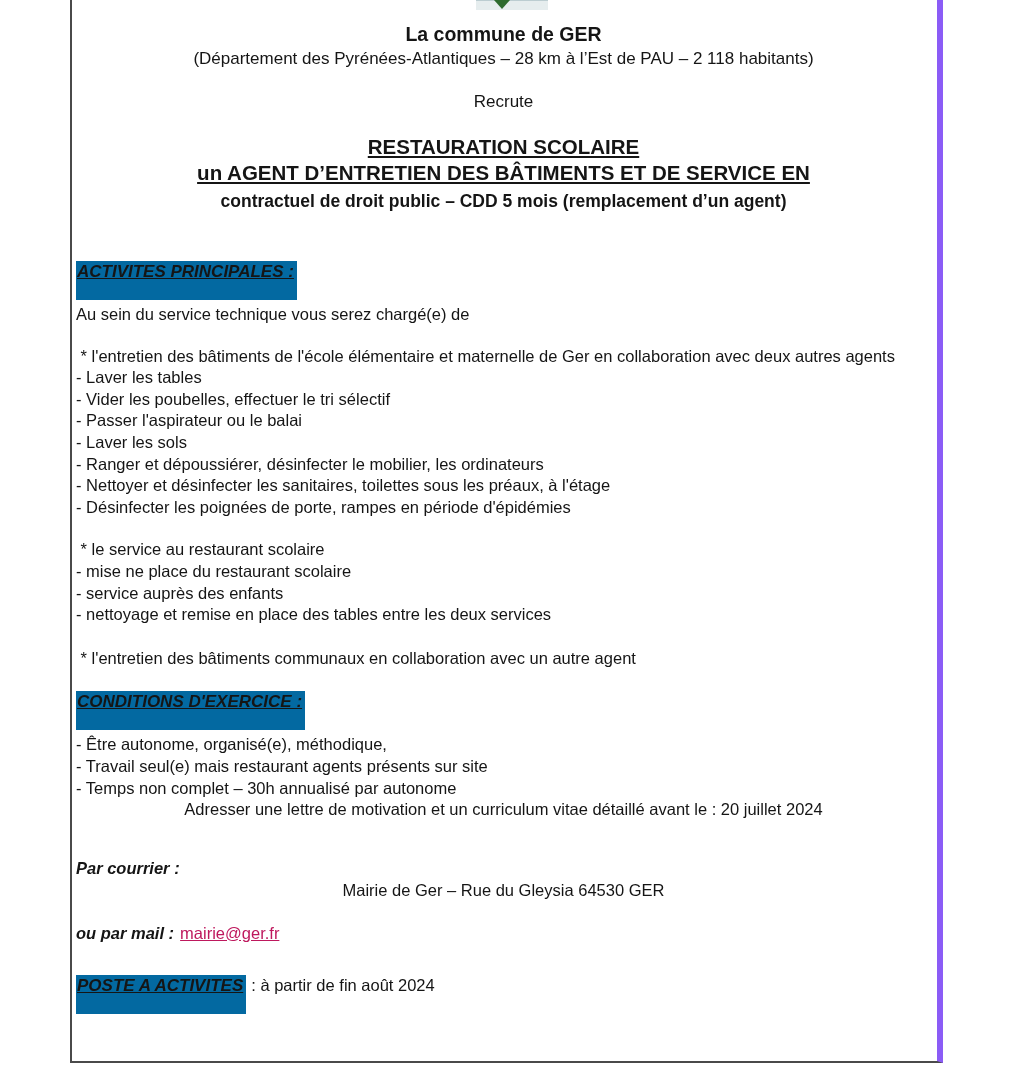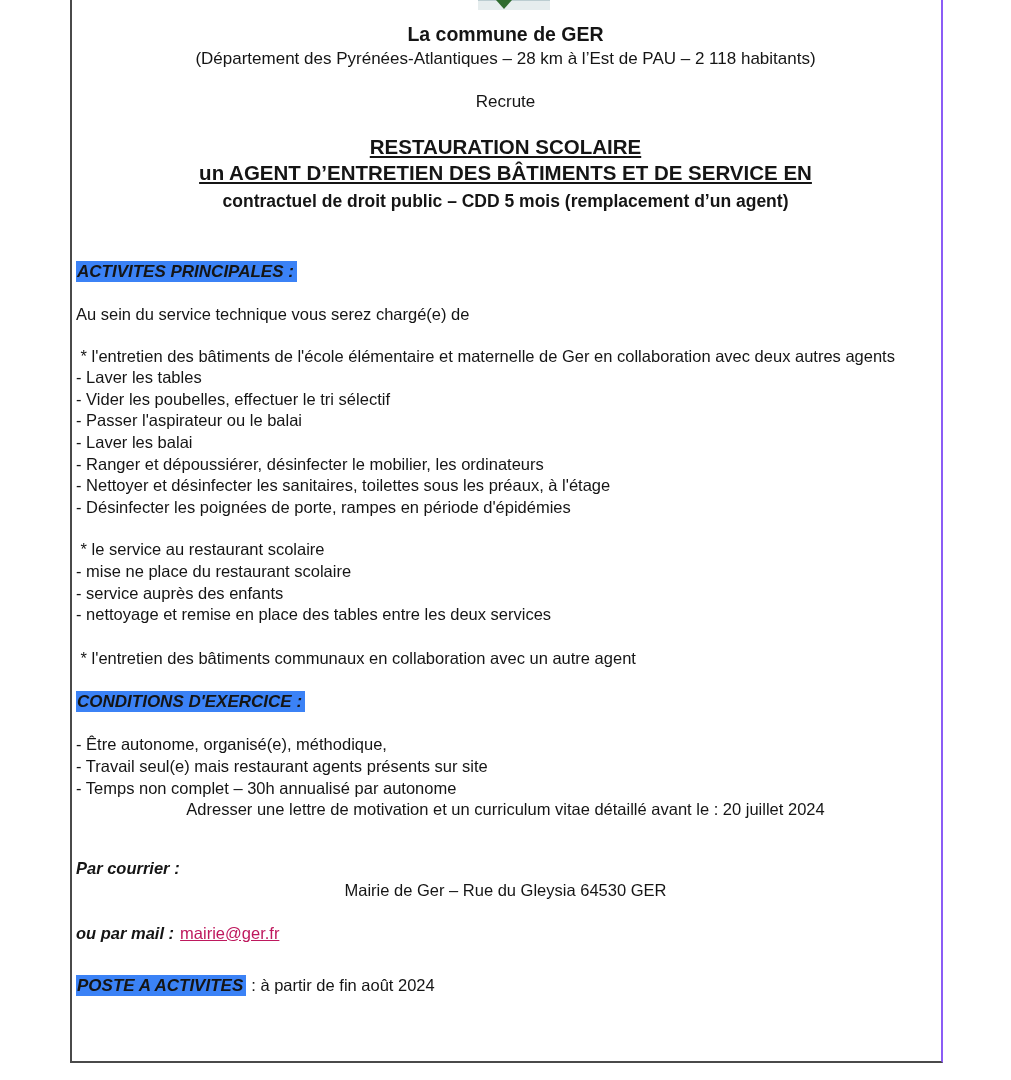--- a/index.html
+++ b/index.html
@@ -14,21 +14,21 @@
   }
   .page {
     position: absolute;
     left: 70px;
     top: 0;
     width: 873px;
     height: 1063px;
     box-sizing: border-box;
     background: #ffffff;
     border-left: 2px solid #4a4a4a;
-    border-right: 2px solid #8b5cf6;
+    border-right: 6px solid #8b5cf6;
     border-bottom: 2px solid #4a4a4a;
     padding: 0 6px 0 4px;
     font-size: 16.5px;
     line-height: 21.6px;
   }
   p, div { margin: 0; }
   .center { text-align: center; }
   .bi { font-weight: bold; font-style: italic; }
 
   .logo {
@@ -64,25 +64,26 @@
     font-weight: bold;
     text-decoration: underline;
     text-align: center;
   }
   .contract { margin-top: 4px; font-size: 17.5px; line-height: 22px; font-weight: bold; text-align: center; }
 
   .sec-head { line-height: 22px; }
   .sec-head-activites  { margin-top: 48px; }
   .sec-head-conditions { margin-top: 21px; }
   .hl {
-    background: #3b82f6;
+    background: #0369a1;
     font-weight: bold;
     font-style: italic;
+    text-decoration: underline;
     font-size: 17px;
-    padding: 1px 3px 1px 1px;
+    padding: 1px 3px 19px 1px;
   }
   .intro { margin-top: 21px; }
   .lead  { white-space: pre-wrap; max-width: 820px; }
   .lead-1 { margin-top: 20px; }
   .lead-2 { margin-top: 21px; }
   .lead-3 { margin-top: 22px; }
   .items-conditions { margin-top: 21px; }
 
   .deadline { text-align: center; }
   .courrier-label { margin-top: 37px; }
@@ -117,21 +118,21 @@
     <span class="hl">ACTIVITES PRINCIPALES :</span>
   </div>
 
   <p class="intro">Au sein du service technique vous serez chargé(e) de</p>
 
   <p class="lead lead-1"> * l'entretien des bâtiments de l'école élémentaire et maternelle de Ger en collaboration avec deux autres agents</p>
   <div>
     <div class="item">- Laver les tables</div>
     <div class="item">- Vider les poubelles, effectuer le tri sélectif</div>
     <div class="item">- Passer l'aspirateur ou le balai</div>
-    <div class="item">- Laver les balai</div>
+    <div class="item">- Laver les sols</div>
     <div class="item">- Ranger et dépoussiérer, désinfecter le mobilier, les ordinateurs</div>
     <div class="item">- Nettoyer et désinfecter les sanitaires, toilettes sous les préaux, à l'étage</div>
     <div class="item">- Désinfecter les poignées de porte, rampes en période d'épidémies</div>
   </div>
 
   <p class="lead lead-2"> * le service au restaurant scolaire</p>
   <div>
     <div class="item">- mise ne place du restaurant scolaire</div>
     <div class="item">- service auprès des enfants</div>
     <div class="item">- nettoyage et remise en place des tables entre les deux services</div>

